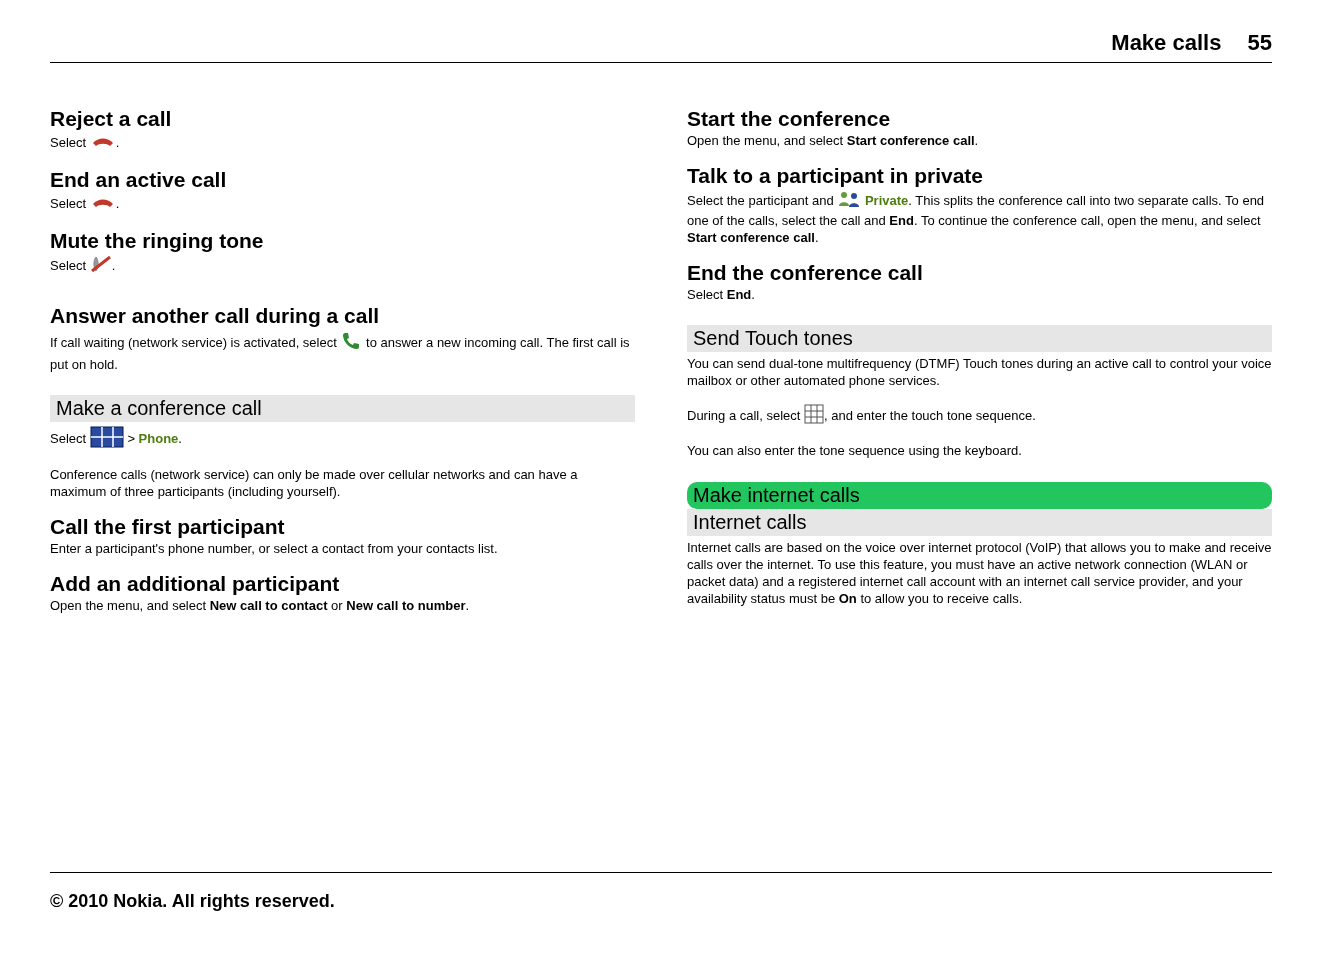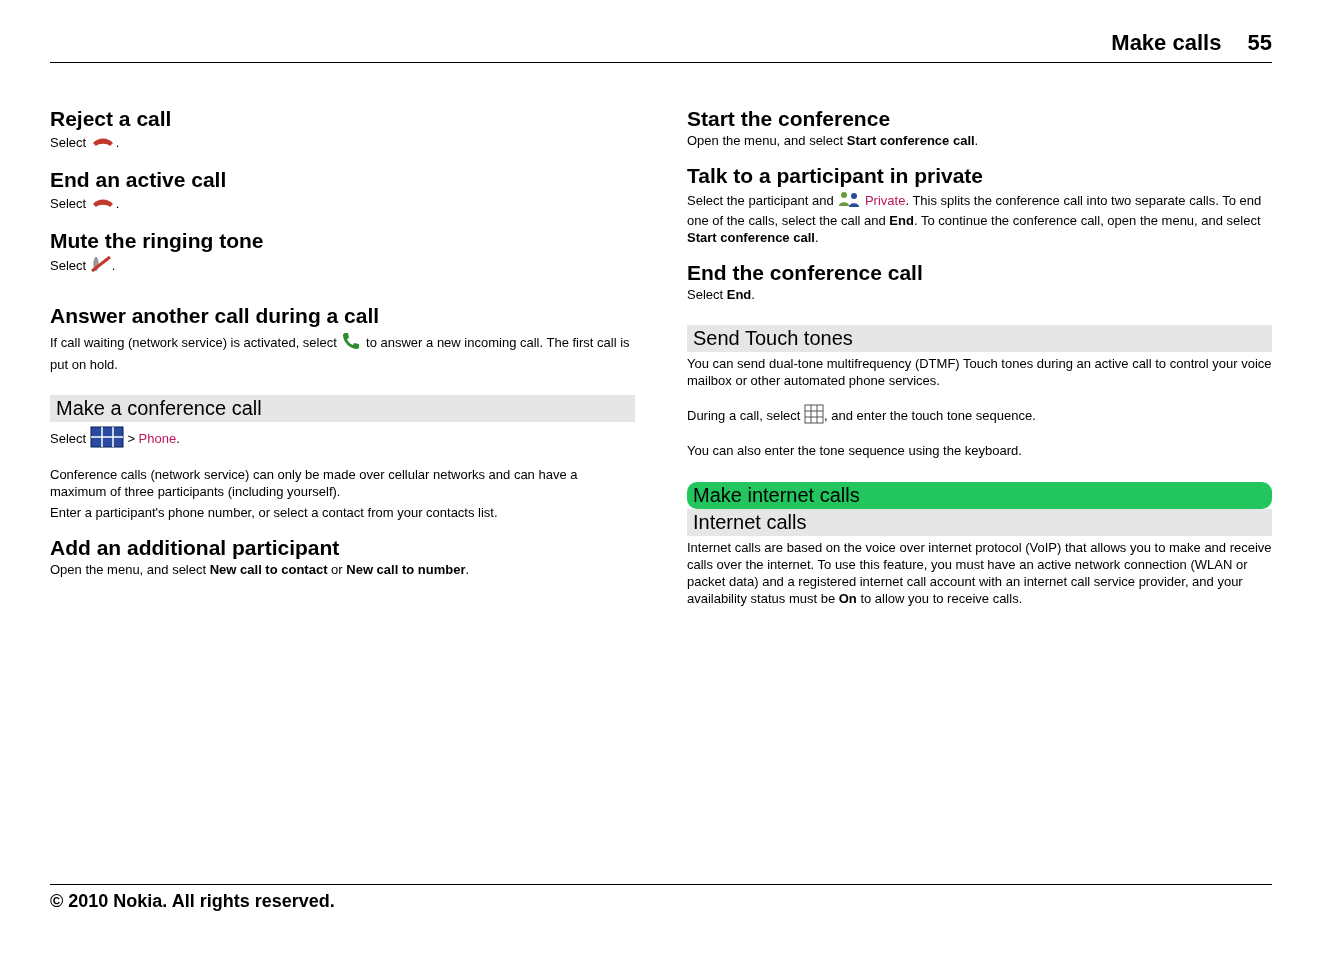--- a/index.html
+++ b/index.html
@@ -63,25 +63,25 @@
   .icon {
     display: inline-block;
     vertical-align: middle;
   }
   .footer {
     position: absolute;
     left: 50px;
     right: 50px;
     bottom: 42px;
     border-top: 1.5px solid #000;
-    padding-top: 6px;
+    padding-top: 18px;
     font-weight: bold;
     font-size: 18px;
   }
-  .emph { color:#be185d; font-weight: normal; }
+  .emph { color:#4d7c0f; font-weight: bold; }
 </style>
 </head>
 <body>
 
 <div class="page">
 
   <div class="header">
     <span>Make calls</span>
     <span class="pnum">55</span>
   </div>
@@ -141,20 +141,21 @@
             <line x1="12" y1="1" x2="12" y2="21" stroke="#fff" stroke-width="1.5"></line>
             <line x1="23" y1="1" x2="23" y2="21" stroke="#fff" stroke-width="1.5"></line>
             <line x1="1" y1="11" x2="33" y2="11" stroke="#fff" stroke-width="1.5"></line>
           </svg>
         </span>
         <span> &gt; </span>
         <span class="strong emph">Phone</span><span>.</span>
       </p>
       <p class="p" style="margin-top:14px">Conference calls (network service) can only be made over cellular networks and can have a maximum of three participants (including yourself).</p>
 
+      <div class="h">Call the first participant</div>
       <p class="p">Enter a participant's phone number, or select a contact from your contacts list.</p>
 
       <div class="h">Add an additional participant</div>
       <p class="p">
         <span>Open the menu, and select </span>
         <span class="strong">New call to contact</span>
         <span> or </span>
         <span class="strong">New call to number</span><span>.</span>
       </p>
     </div>

